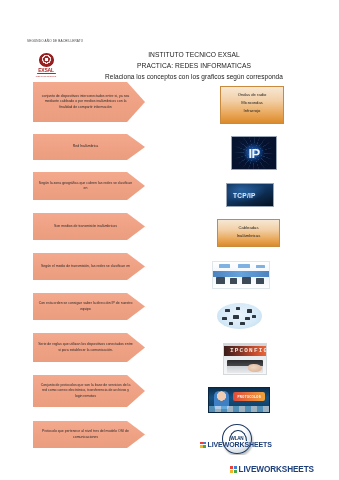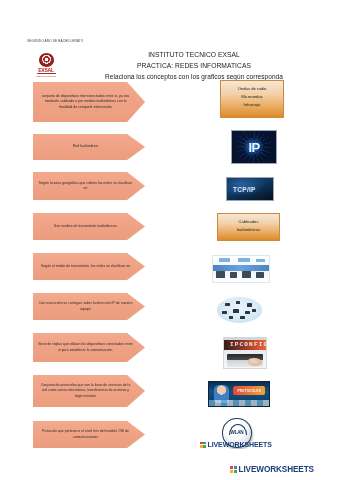--- a/index.html
+++ b/index.html
@@ -41,21 +41,21 @@
 
   .titles{
     position:absolute;left:78px;top:50px;width:232px;
     text-align:center;
   }
   .titles div{font-size:6.7px;line-height:1.62;color:#1a1a1a;letter-spacing:.05px;}
   .titles .t3{font-size:6.5px;}
 
   
   .left-col{position:absolute;left:33px;top:82px;width:112px;}
-  .right-col{position:absolute;left:196px;top:80px;width:116px;}
+  .right-col{position:absolute;left:196px;top:86px;width:116px;}
 
   
   .arrow{
     position:relative;
     background:linear-gradient(180deg,#f3a98d 0%,#efa184 55%,#eb9d80 100%);
     color:#2b2b2b;
     font-size:3.5px;line-height:1.45;
     text-align:center;
     display:flex;align-items:center;justify-content:center;
     padding:3px 12px 3px 5px;

